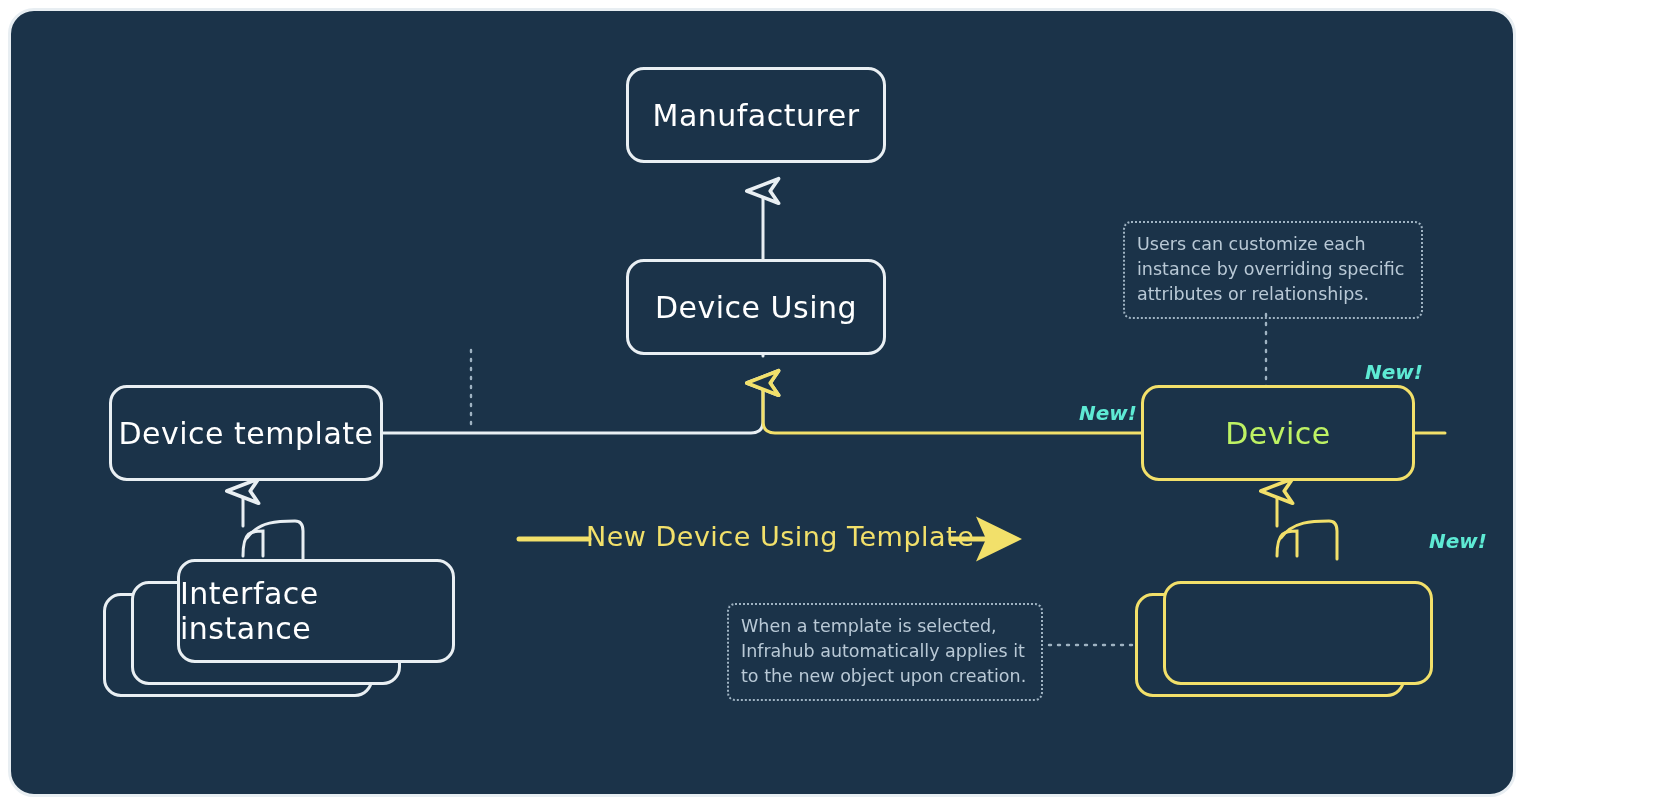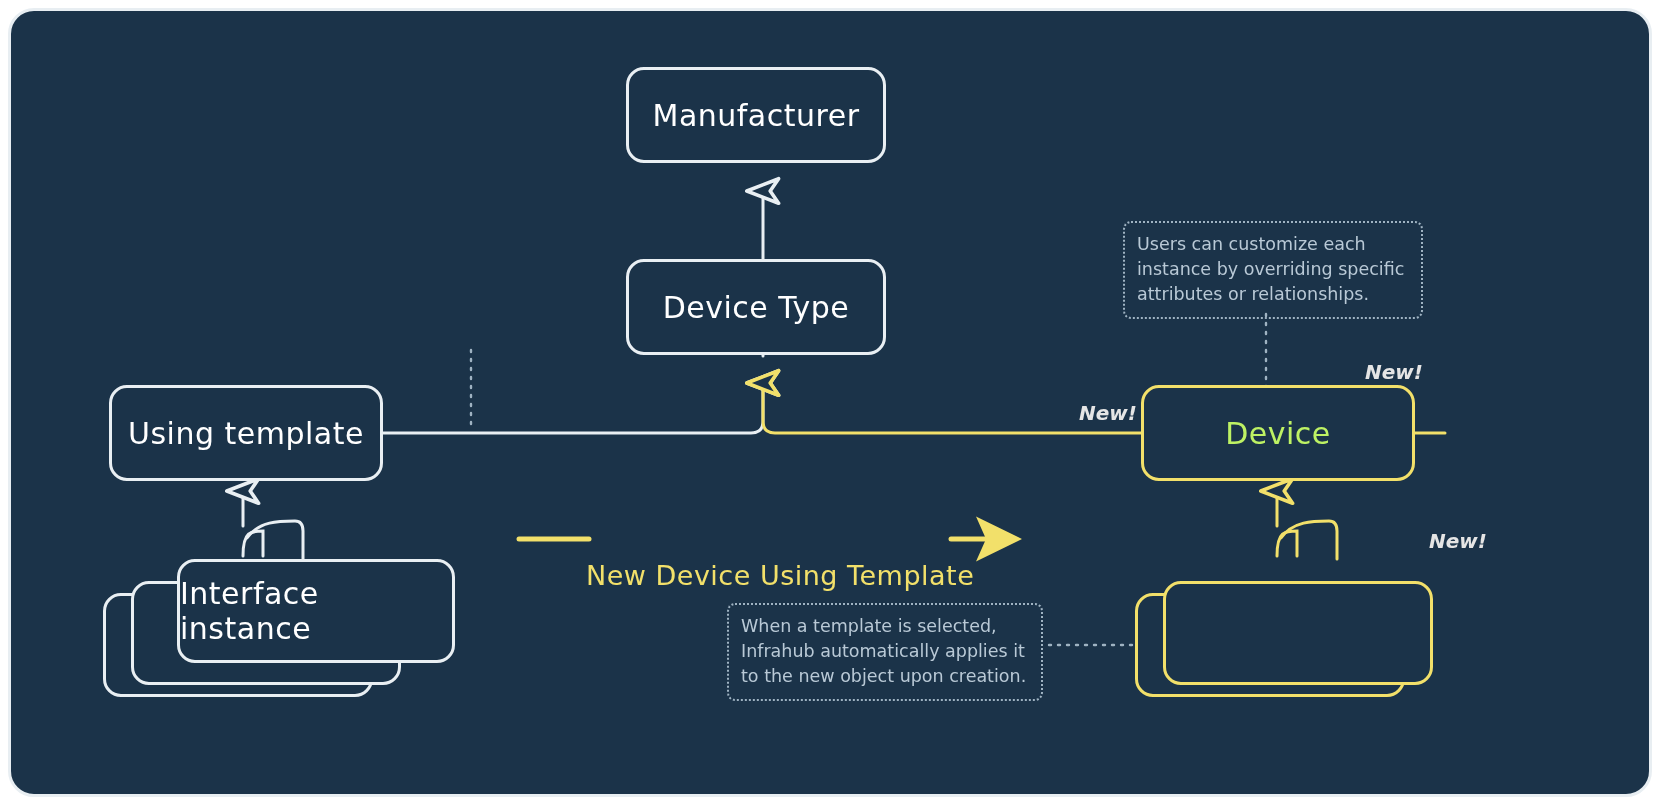--- a/index.html
+++ b/index.html
@@ -1,40 +1,40 @@
 <!DOCTYPE html>
 <html><head>
 <meta charset="utf-8">
 <style>
   html,body{margin:0;padding:0;background:#ffffff;}
   body{width:1672px;height:805px;overflow:hidden;
        font-family:"DejaVu Sans","Liberation Sans",sans-serif;}
   #canvas{position:relative;width:1672px;height:805px;}
-  #board{position:absolute;left:8px;top:8px;width:1644px;height:789px;
+  #board{position:absolute;left:8px;top:8px;width:1508px;height:789px;
          background:#1b3349;border:3px solid #e8eef2;border-radius:26px;
          box-sizing:border-box;overflow:hidden;}
   svg.layer{position:absolute;left:0;top:0;width:1656px;height:789px;
             pointer-events:none;}
   .node{position:absolute;box-sizing:border-box;display:flex;
         align-items:center;justify-content:center;border-radius:18px;
         background:#1b3349;}
   .node.white{border:3px solid #e9eff3;}
   .node.yellow{border:3px solid #f2e06a;}
   .node .lbl{font-size:30px;letter-spacing:.5px;}
   .node.white .lbl{color:#ffffff;}
   .node.yellow .lbl{color:#bef264;}
   .ghost{position:absolute;box-sizing:border-box;border-radius:18px;
          background:#1b3349;}
   .ghost.white{border:3px solid #e9eff3;}
   .ghost.yellow{border:3px solid #f2e06a;}
   .note{position:absolute;box-sizing:border-box;
         border:2px dotted #9fb3c2;border-radius:8px;
         padding:9px 12px 10px 12px;color:#b9c9d6;font-size:17.5px;
         line-height:1.42;background:transparent;white-space:pre-line;}
-  .newtag{position:absolute;color:#e5e5e5;font-size:20px;
+  .newtag{position:absolute;color:#5eead4;font-size:20px;
           font-style:italic;font-weight:bold;}
   .arrowlabel{position:absolute;color:#f2e06a;font-size:27px;
               white-space:nowrap;letter-spacing:.5px;}
 </style>
 </head>
 <body>
 
 <div id="canvas">
   <div id="board">
 
@@ -82,45 +82,45 @@
 
         <path d="M1038,634 L1122,634"></path>
       </g>
     </svg>
 
     <div class="node white" style="left:615px;top:56px;width:260px;height:96px;">
       <span class="lbl">Manufacturer</span>
     </div>
 
     <div class="node white" style="left:615px;top:248px;width:260px;height:96px;">
-      <span class="lbl">Device Type</span>
+      <span class="lbl">Device Using</span>
     </div>
 
     <div class="node white" style="left:98px;top:374px;width:274px;height:96px;">
-      <span class="lbl">Using template</span>
+      <span class="lbl">Device template</span>
     </div>
 
     <div class="ghost white" style="left:92px;top:582px;width:270px;height:104px;"></div>
     <div class="ghost white" style="left:120px;top:570px;width:270px;height:104px;"></div>
     <div class="node white" style="left:166px;top:548px;width:278px;height:104px;">
       <span class="lbl">Interface instance</span>
     </div>
 
     <div class="node yellow" style="left:1130px;top:374px;width:274px;height:96px;">
       <span class="lbl">Device</span>
     </div>
 
     <div class="ghost yellow" style="left:1124px;top:582px;width:270px;height:104px;"></div>
     <div class="ghost yellow" style="left:1152px;top:570px;width:270px;height:104px;"></div>
 
     <div class="newtag" style="left:1068px;top:390px;">New!</div>
     <div class="newtag" style="left:1354px;top:349px;">New!</div>
     <div class="newtag" style="left:1418px;top:518px;">New!</div>
 
-    <div class="arrowlabel" style="left:575px;top:510px;margin-top:39px;">New Device Using Template</div>
+    <div class="arrowlabel" style="left:575px;top:510px;">New Device Using Template</div>
 
 
     <div class="note" style="left:1112px;top:210px;width:300px;">Users can customize each
 instance by overriding specific
 attributes or relationships.</div>
 
     <div class="note" style="left:716px;top:592px;width:316px;">When a template is selected,
 Infrahub automatically applies it
 to the new object upon creation.</div>
 

